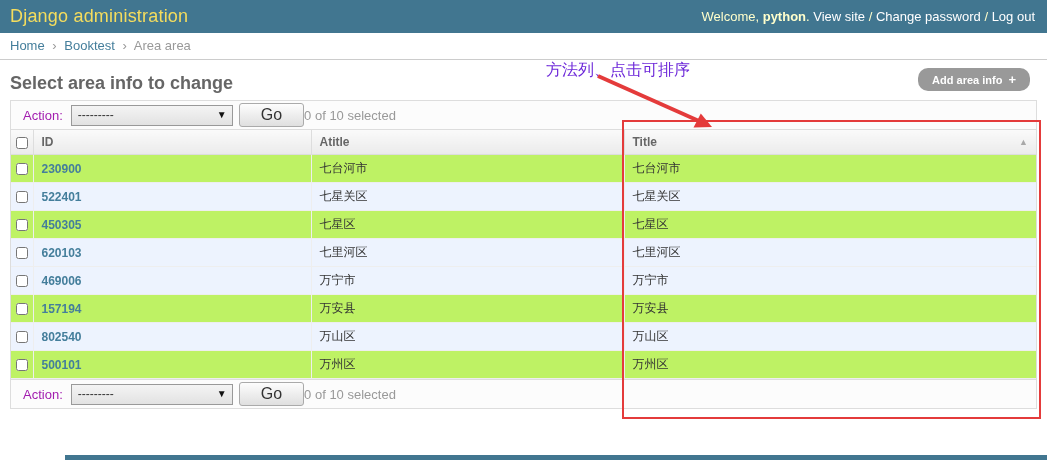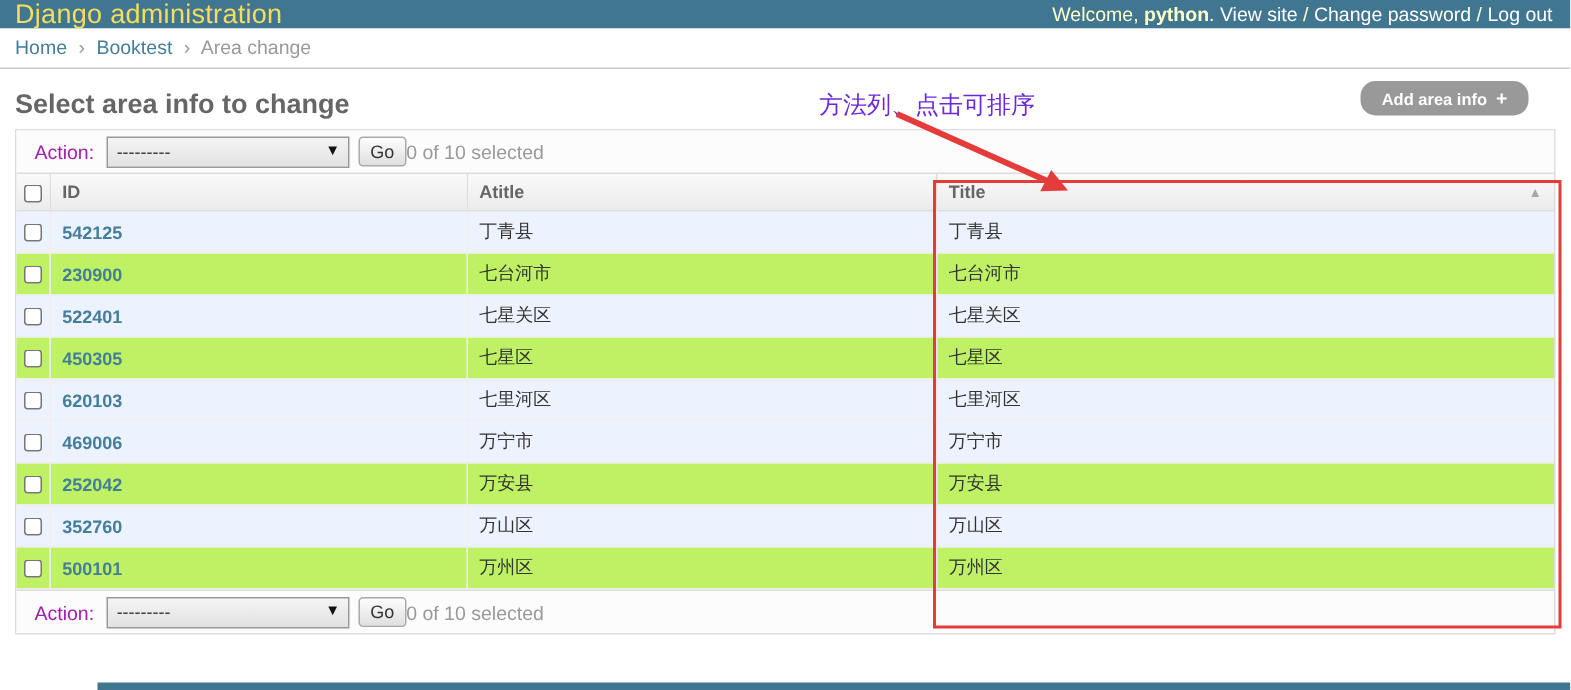--- a/index.html
+++ b/index.html
@@ -9,21 +9,21 @@
     background: #fff;
     color: #333;
     font-size: 13px;
     overflow: hidden;
   }
   #stage { position: relative; width: 1047px; height: 460px; overflow: hidden; background:#fff; }
 
   
   #header {
     background: #417690;
-    height: 19px;
+    height: 33px;
     display: flex;
     align-items: center;
     justify-content: space-between;
     padding: 0 12px 0 10px;
   }
   #branding {
     color: #f5dd5d;
     font-size: 18px;
     font-weight: 500;
     letter-spacing: 0.2px;
@@ -41,21 +41,21 @@
     font-size: 13px;
   }
   #breadcrumbs a { color: #447e9b; text-decoration: none; }
   #breadcrumbs .sep { color: #999; margin: 0 4px; }
 
   
   #content-head { position: relative; padding: 13px 10px 6px 10px; }
   h1.page-title { font-size: 18px; font-weight: bold; color: #666; }
   .object-tools {
     position: absolute;
-    right: 28px; top: 8px;
+    right: 17px; top: 8px;
   }
   .addlink {
     display: inline-block;
     background: #999;
     color: #fff;
     font-size: 11px;
     font-weight: bold;
     border-radius: 10px;
     padding: 4px 14px 4px 14px;
     text-decoration: none;
@@ -96,23 +96,23 @@
   }
   .select-wrap .caret {
     position: absolute; right: 6px; top: 4px;
     font-size: 10px; color: #111; pointer-events: none;
   }
   button.go-button {
     margin-left: 6px;
     border: 1px solid #aaa;
     border-radius: 3px;
     background: linear-gradient(#fdfdfd, #dfdfdf);
-    font-size: 12px;
+    font-size: 16px;
     color: #333;
-    padding: 2px 7px;
+    padding: 2px 21px;
     font-family: "Liberation Sans", sans-serif;
     cursor: pointer;
   }
   .action-counter { color: #999; font-size: 13px; }
 
   
   table.results { width: 100%; border-collapse: collapse; font-size: 12px; }
   table.results thead th {
     background: linear-gradient(#fafafa, #ebebeb);
     color: #666;
@@ -184,21 +184,21 @@
       <span class="sep">/</span>
       <a href="#">Log out</a>
     </span>
   </div>
 
   <div id="breadcrumbs">
     <a href="#">Home</a>
     <span class="sep">›</span>
     <a href="#">Booktest</a>
     <span class="sep">›</span>
-    <span>Area change</span>
+    <span>Area area</span>
   </div>
 
   <div id="content-head">
     <h1 class="page-title">Select area info to change</h1>
     <div class="object-tools">
       <a href="#" class="addlink"><span>Add area info</span><span class="plus">+</span></a>
     </div>
   </div>
 
   <div id="changelist">
@@ -224,26 +224,20 @@
       </colgroup>
       <thead>
         <tr>
           <th><input type="checkbox" style=""></th>
           <th><span>ID</span></th>
           <th><span>Atitle</span></th>
           <th><span>Title</span><span class="sort-icon">▲</span></th>
         </tr>
       </thead>
       <tbody id="results-body">
-          <tr class="row-odd">
-            <td><input type="checkbox" style=""></td>
-            <td><a href="#" class="id-link">542125</a></td>
-            <td>丁青县</td>
-            <td>丁青县</td>
-          </tr>
           <tr class="row-even">
             <td><input type="checkbox" style=""></td>
             <td><a href="#" class="id-link">230900</a></td>
             <td>七台河市</td>
             <td>七台河市</td>
           </tr>
           <tr class="row-odd">
             <td><input type="checkbox" style=""></td>
             <td><a href="#" class="id-link">522401</a></td>
             <td>七星关区</td>
@@ -262,27 +256,27 @@
             <td>七里河区</td>
           </tr>
           <tr class="row-odd">
             <td><input type="checkbox" style=""></td>
             <td><a href="#" class="id-link">469006</a></td>
             <td>万宁市</td>
             <td>万宁市</td>
           </tr>
           <tr class="row-even">
             <td><input type="checkbox" style=""></td>
-            <td><a href="#" class="id-link">252042</a></td>
+            <td><a href="#" class="id-link">157194</a></td>
             <td>万安县</td>
             <td>万安县</td>
           </tr>
           <tr class="row-odd">
             <td><input type="checkbox" style=""></td>
-            <td><a href="#" class="id-link">352760</a></td>
+            <td><a href="#" class="id-link">802540</a></td>
             <td>万山区</td>
             <td>万山区</td>
           </tr>
           <tr class="row-even">
             <td><input type="checkbox" style=""></td>
             <td><a href="#" class="id-link">500101</a></td>
             <td>万州区</td>
             <td>万州区</td>
           </tr>
         </tbody>

